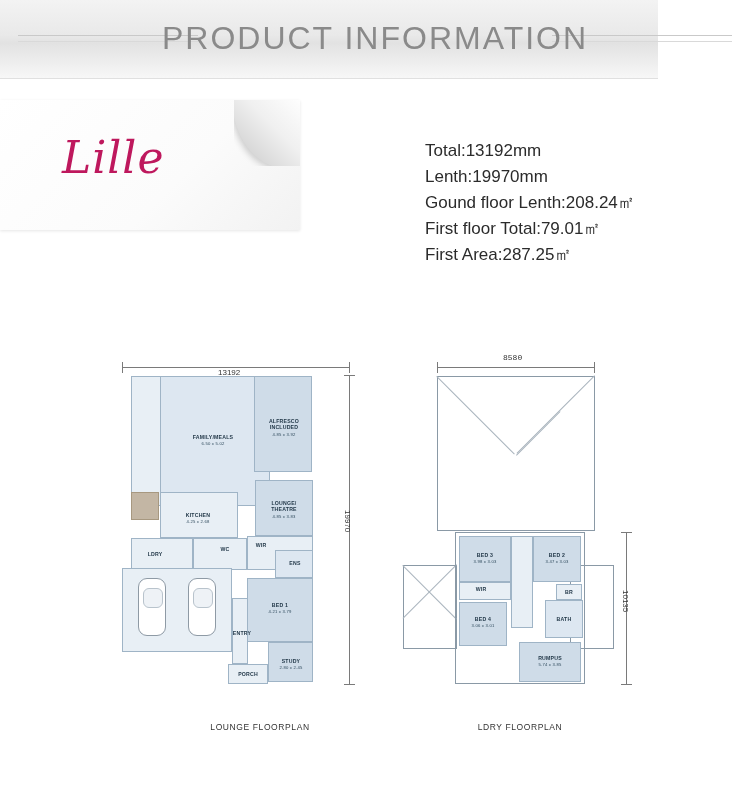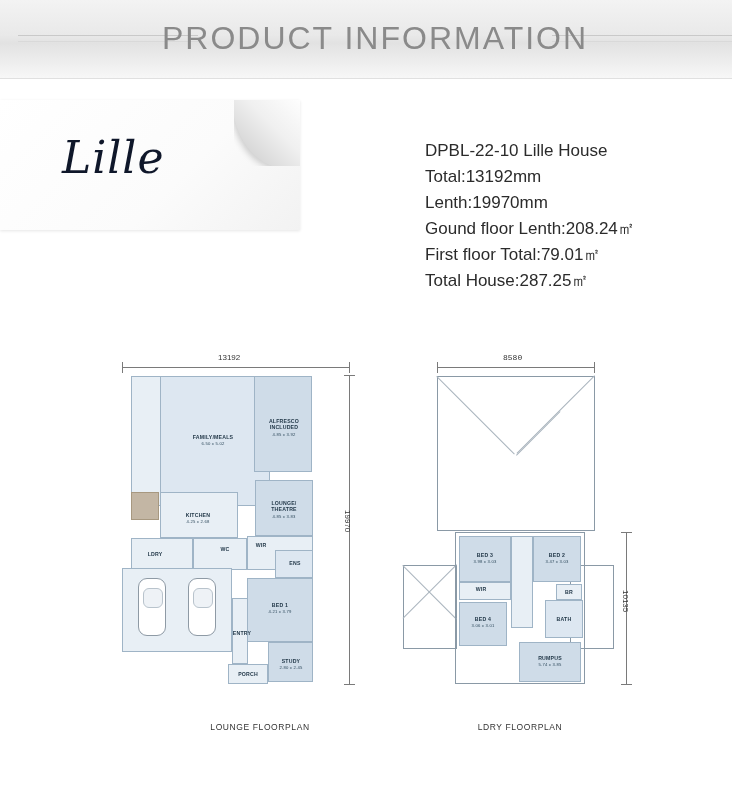--- a/index.html
+++ b/index.html
@@ -4,21 +4,21 @@
 <style>
   html,body{margin:0;padding:0;}
   body{
     width:750px;height:800px;background:#ffffff;
     font-family:"Liberation Sans", sans-serif;
     overflow:hidden;position:relative;
   }
 
   
   .banner{
-    position:absolute;left:0;top:0;width:732px;height:78px;
+    position:absolute;left:0;top:0;width:658px;height:78px;
     background:linear-gradient(to bottom,#f3f3f3 0%,#e9e9e9 45%,#e2e2e2 55%,#f7f7f7 100%);
     border-bottom:1px solid #e0e0e0;
   }
   .banner-title{
     position:absolute;left:0;top:20px;width:750px;text-align:center;
     font-size:32px;letter-spacing:2px;color:#8a8a8a;font-weight:400;
     font-family:"Liberation Sans", sans-serif;
   }
   .rule{position:absolute;height:1px;background:#c9c9c9;}
   .rule.r1{left:18px;top:35px;width:180px;}
@@ -33,21 +33,21 @@
     background:#fdfdfd;
     box-shadow:0 1px 3px rgba(0,0,0,0.10);
   }
   .logo-card .shade{
     position:absolute;left:0;top:0;width:300px;height:130px;
     background:linear-gradient(135deg,#ffffff 0%,#fbfbfb 60%,#f2f2f2 100%);
   }
   .logo-text{
     position:absolute;left:62px;top:32px;
     font-family:"DejaVu Serif", serif;
-    font-style:italic;font-size:44px;color:#0f172a;
+    font-style:italic;font-size:44px;color:#be185d;
     letter-spacing:1px;
   }
   
   .curl{
     position:absolute;right:0;top:0;width:66px;height:66px;overflow:hidden;
   }
   .curl .page{
     position:absolute;right:0;top:0;width:66px;height:66px;
     background:#ffffff;
     border-bottom-left-radius:60px 80px;
@@ -121,36 +121,35 @@
 <div class="logo-card">
   <div class="shade"></div>
   <div class="logo-text">Lille</div>
   <div class="curl">
     <div class="page"></div>
     <div class="fold"></div>
   </div>
 </div>
 
 <div class="specs">
-  <div>DPBL-22-10 Lille House</div>
   <div>Total:13192mm</div>
   <div>Lenth:19970mm</div>
   <div>Gound floor Lenth:208.24㎡</div>
   <div>First floor Total:79.01㎡</div>
-  <div>Total House:287.25㎡</div>
+  <div>First Area:287.25㎡</div>
 </div>
 
 <div class="plans">
 
   <div>
 
     <div class="dimline" style="left:122px;top:27px;width:228px;height:1px;"></div>
     <div class="tick" style="left:122px;top:22px;height:11px;"></div>
     <div class="tick" style="left:349px;top:22px;height:11px;"></div>
-    <div class="dimlabel" style="left:218px;top:13px;">13192</div>
+    <div class="dimlabel" style="left:218px;top:28px;">13192</div>
 
     <div class="dimline" style="left:349px;top:35px;width:1px;height:310px;"></div>
     <div class="tickh" style="left:344px;top:35px;width:11px;"></div>
     <div class="tickh" style="left:344px;top:344px;width:11px;"></div>
     <div class="dimlabel" style="left:352px;top:170px;transform:rotate(90deg);transform-origin:0 0;">19970</div>
 
     <div class="room light" style="left:160px;top:36px;width:110px;height:130px;"></div>
     <div class="room pale" style="left:131px;top:36px;width:30px;height:130px;"></div>
     <div class="room" style="left:254px;top:36px;width:58px;height:96px;"></div>
 

